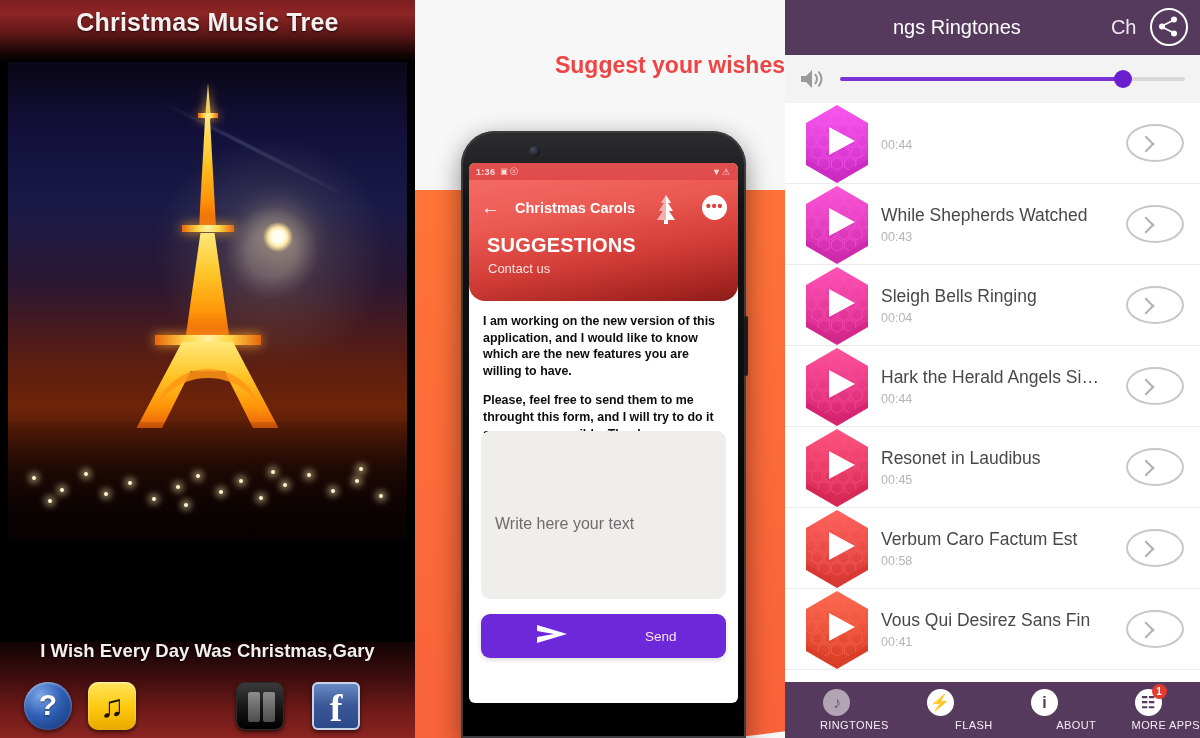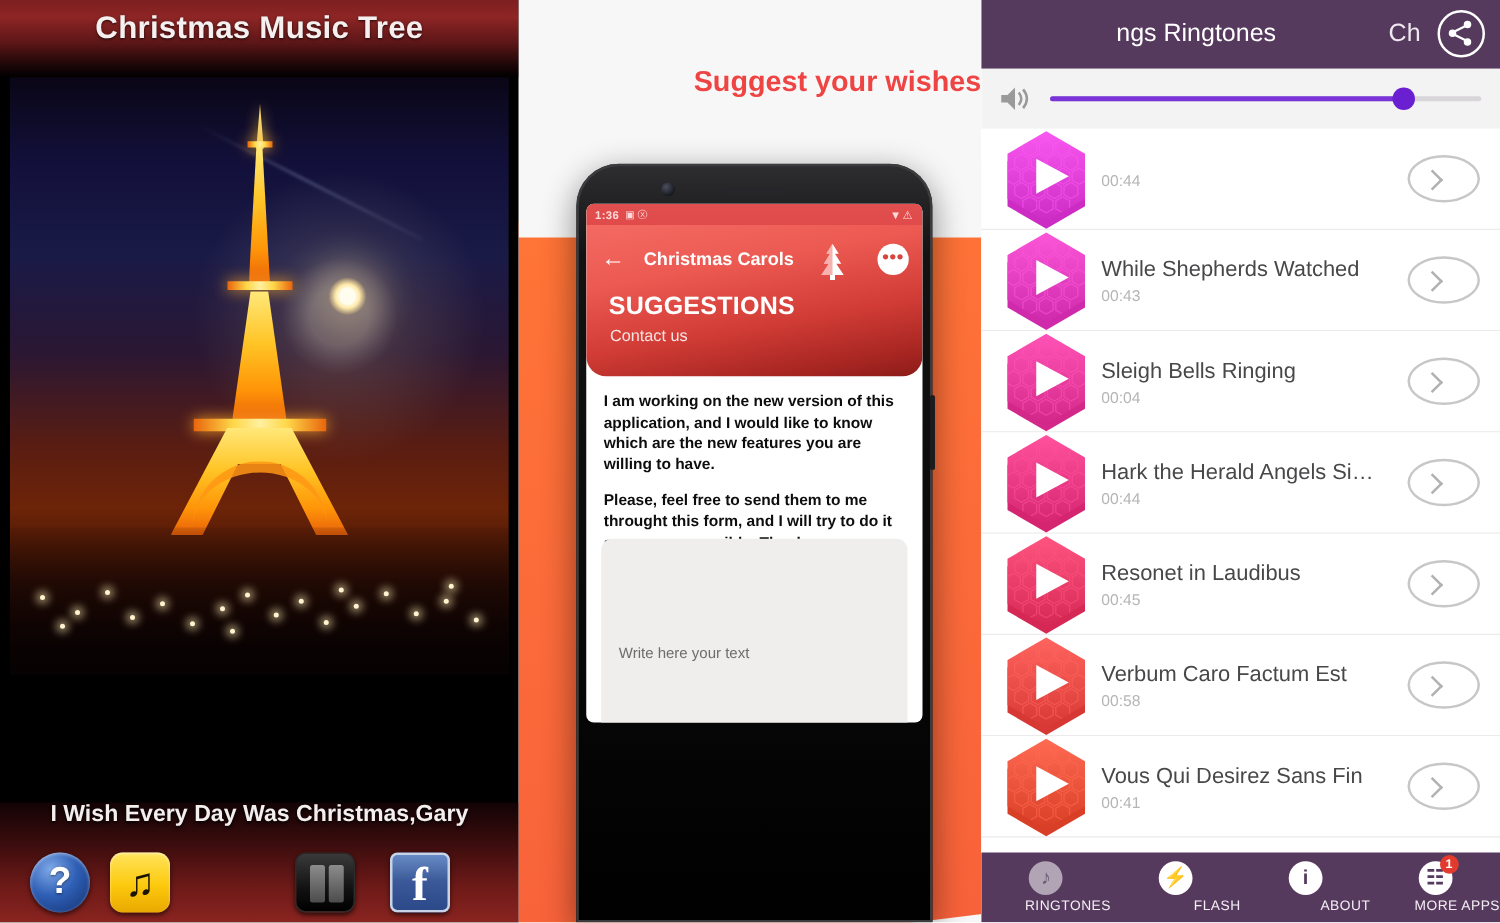--- a/index.html
+++ b/index.html
@@ -147,21 +147,21 @@
   .phone-notchbar { position: absolute; left: 0; top: 6px; width: 285px; height: 26px; }
   .cam {
     position: absolute; left: 68px; top: 9px; width: 11px; height: 11px; border-radius: 50%;
     background: radial-gradient(circle at 35% 32%, #4b4f5e 0%, #1b1d24 65%, #090a0d 100%);
   }
   .speaker {
     position: absolute; left: 118px; top: 12px; width: 52px; height: 6px;
     border-radius: 3px; background: #26262a;
   }
   .phone-screen {
-    position: absolute; left: 8px; top: 32px; width: 269px; height: 415px;
+    position: absolute; left: 8px; top: 32px; width: 269px; height: 540px;
     background: #fff; border-radius: 6px; overflow: hidden;
   }
   .st-bar {
     position: absolute; left: 0; top: 0; width: 269px; height: 17px;
     background: linear-gradient(180deg,#e04f4f,#e04a4a);
     color: #ffd9d9; font-size: 9px; display: flex; align-items: center; padding: 0 7px;
   }
   .st-time { font-weight: bold; letter-spacing: .3px; }
   .st-ic { margin-left: 5px; font-size: 8px; }
   .st-right { margin-left: auto; letter-spacing: 1px; font-size: 9px; }
@@ -193,26 +193,26 @@
   .body-txt {
     position: absolute; left: 14px; top: 150px; width: 243px;
     color: #0d0d0d; font-size: 12.4px; font-weight: bold; line-height: 16.6px;
   }
   .body-txt p + p { margin-top: 13px; }
   .ta {
     position: absolute; left: 12px; top: 268px; width: 245px; height: 168px;
     background: #efeeec; border-radius: 9px; cursor: text;
   }
   .ta-ph {
-    position: absolute; left: 14px; top: 84px; color: #6d6d6d; font-size: 12px;
+    position: absolute; left: 14px; top: 84px; color: #6d6d6d; font-size: 16px;
   }
   .send {
     position: absolute; left: 12px; top: 451px; width: 245px; height: 44px;
-    background: #0c4a6e; border-radius: 9px; cursor: pointer;
-    display: flex; align-items: center; box-shadow: 0 2px 5px rgba(0,0,0,.15); gap: 34px;
+    background: #6d28d9; border-radius: 9px; cursor: pointer;
+    display: flex; align-items: center; box-shadow: 0 2px 5px rgba(0,0,0,.15);
   }
   .send-ic { margin-left: 56px; color: #fff; }
   .send-lb { margin-left: 78px; color: #f9e6e4; font-size: 13.5px; }
   .phone-side {
     position: absolute; right: -2px; top: 185px; width: 4px; height: 60px;
     background: #1c1c1e; border-radius: 2px;
   }
 
   
   .panel3 { position: relative; width: 415px; height: 738px; background: #fff; overflow: hidden; text-decoration: underline; }

